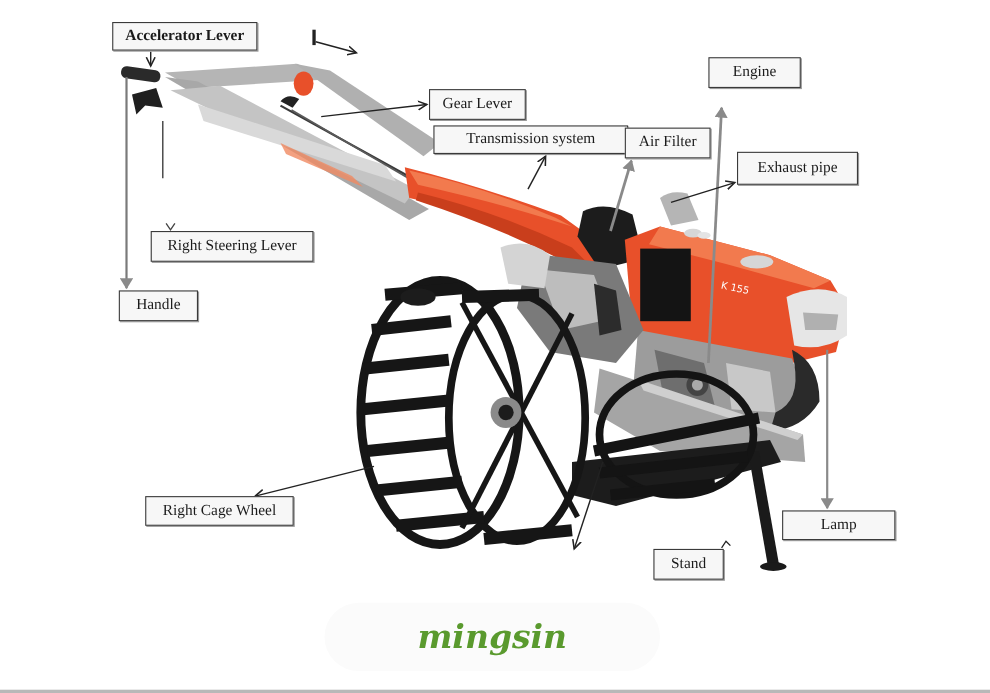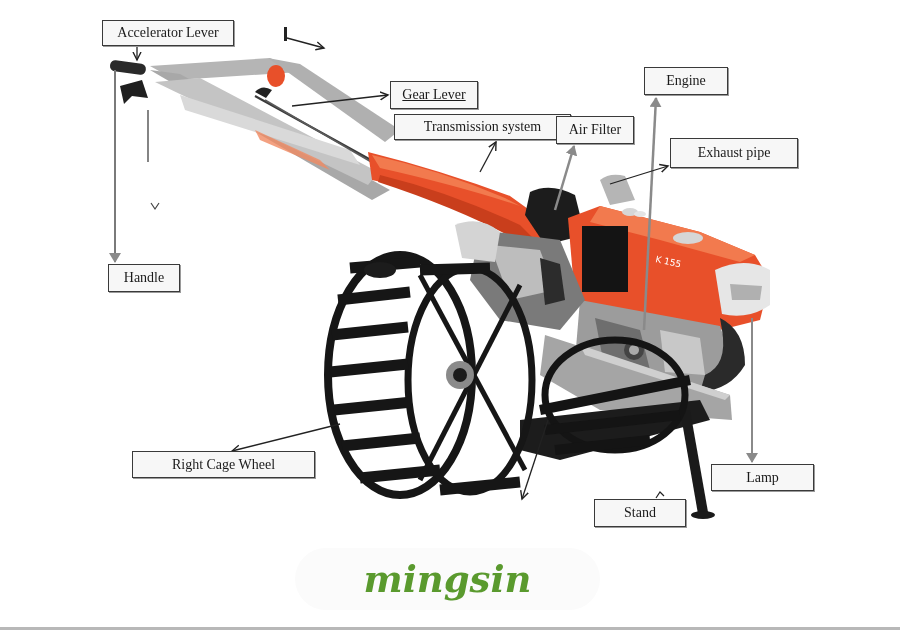--- a/index.html
+++ b/index.html
@@ -17,21 +17,21 @@
     white-space: nowrap;
     box-shadow: 1px 1px 0 #9a9a9a;
   }
   .logo-wrap {
     position: absolute; left: 295px; top: 548px; width: 305px; height: 62px;
     border-radius: 40px; background: #fbfbfb;
     display: flex; align-items: center; justify-content: center;
   }
   .logo {
     font-family: "DejaVu Serif", "Liberation Serif", serif;
-    font-weight: bold; font-style: italic; font-size: 37px;
+    font-weight: bold; font-style: italic; font-size: 30px;
     color: #5a9a2e; letter-spacing: 0px;
   }
   .bottom-rule { position: absolute; left: 0; top: 627px; width: 900px; height: 3px; background: #b8b8b8; }
 </style>
 </head>
 <body>
 
 <div class="canvas">
   <svg width="900" height="630" viewBox="0 0 900 630" xmlns="http://www.w3.org/2000/svg">
     <defs>
@@ -164,29 +164,30 @@
 
       <line x1="548" y1="420" x2="522" y2="499" stroke="#222" stroke-width="1.3" marker-end="url(#arrowDark)"></line>
 
       <path d="M656,498 L660,492 L664,496" stroke="#222" stroke-width="1.2"></path>
 
       <line x1="752" y1="318" x2="752" y2="462" stroke="#8a8a8a" stroke-width="2" marker-end="url(#arrowGray)"></line>
     </g>
   </svg>
 
   
-  <div class="label" style="left:102px;top:20px;width:132px;height:26px;">Accelerator Lever</div>
-  <div class="label" style="left:390px;top:81px;width:88px;height:28px;text-decoration:underline;">Gear Lever</div>
+  <div class="label" style="left:102px;top:20px;width:132px;height:26px;font-weight:bold;">Accelerator Lever</div>
+  <div class="label" style="left:390px;top:81px;width:88px;height:28px;">Gear Lever</div>
   <div class="label" style="left:394px;top:114px;width:177px;height:26px;">Transmission  system</div>
-  <div class="label" style="left:556px;top:116px;width:78px;height:28px;">Air Filter</div>
-  <div class="label" style="left:644px;top:67px;width:84px;height:28px;">Engine</div>
-  <div class="label" style="left:670px;top:138px;width:128px;height:30px;">Exhaust pipe</div>
+  <div class="label" style="left:568px;top:116px;width:78px;height:28px;">Air Filter</div>
+  <div class="label" style="left:644px;top:52px;width:84px;height:28px;">Engine</div>
+  <div class="label" style="left:670px;top:138px;width:110px;height:30px;">Exhaust pipe</div>
+  <div class="label" style="left:137px;top:210px;width:148px;height:28px;">Right Steering Lever</div>
   <div class="label" style="left:108px;top:264px;width:72px;height:28px;text-align:right;">Handle</div>
-  <div class="label" style="left:132px;top:451px;width:183px;height:27px;">Right Cage Wheel</div>
-  <div class="label" style="left:594px;top:499px;width:92px;height:28px;">Stand</div>
+  <div class="label" style="left:132px;top:451px;width:135px;height:27px;">Right Cage Wheel</div>
+  <div class="label" style="left:594px;top:499px;width:64px;height:28px;">Stand</div>
   <div class="label" style="left:711px;top:464px;width:103px;height:27px;">Lamp</div>
 
   
   <div class="logo-wrap">
     <span class="logo">mingsin</span>
   </div>
 
   <div class="bottom-rule"></div>
 </div>
 

